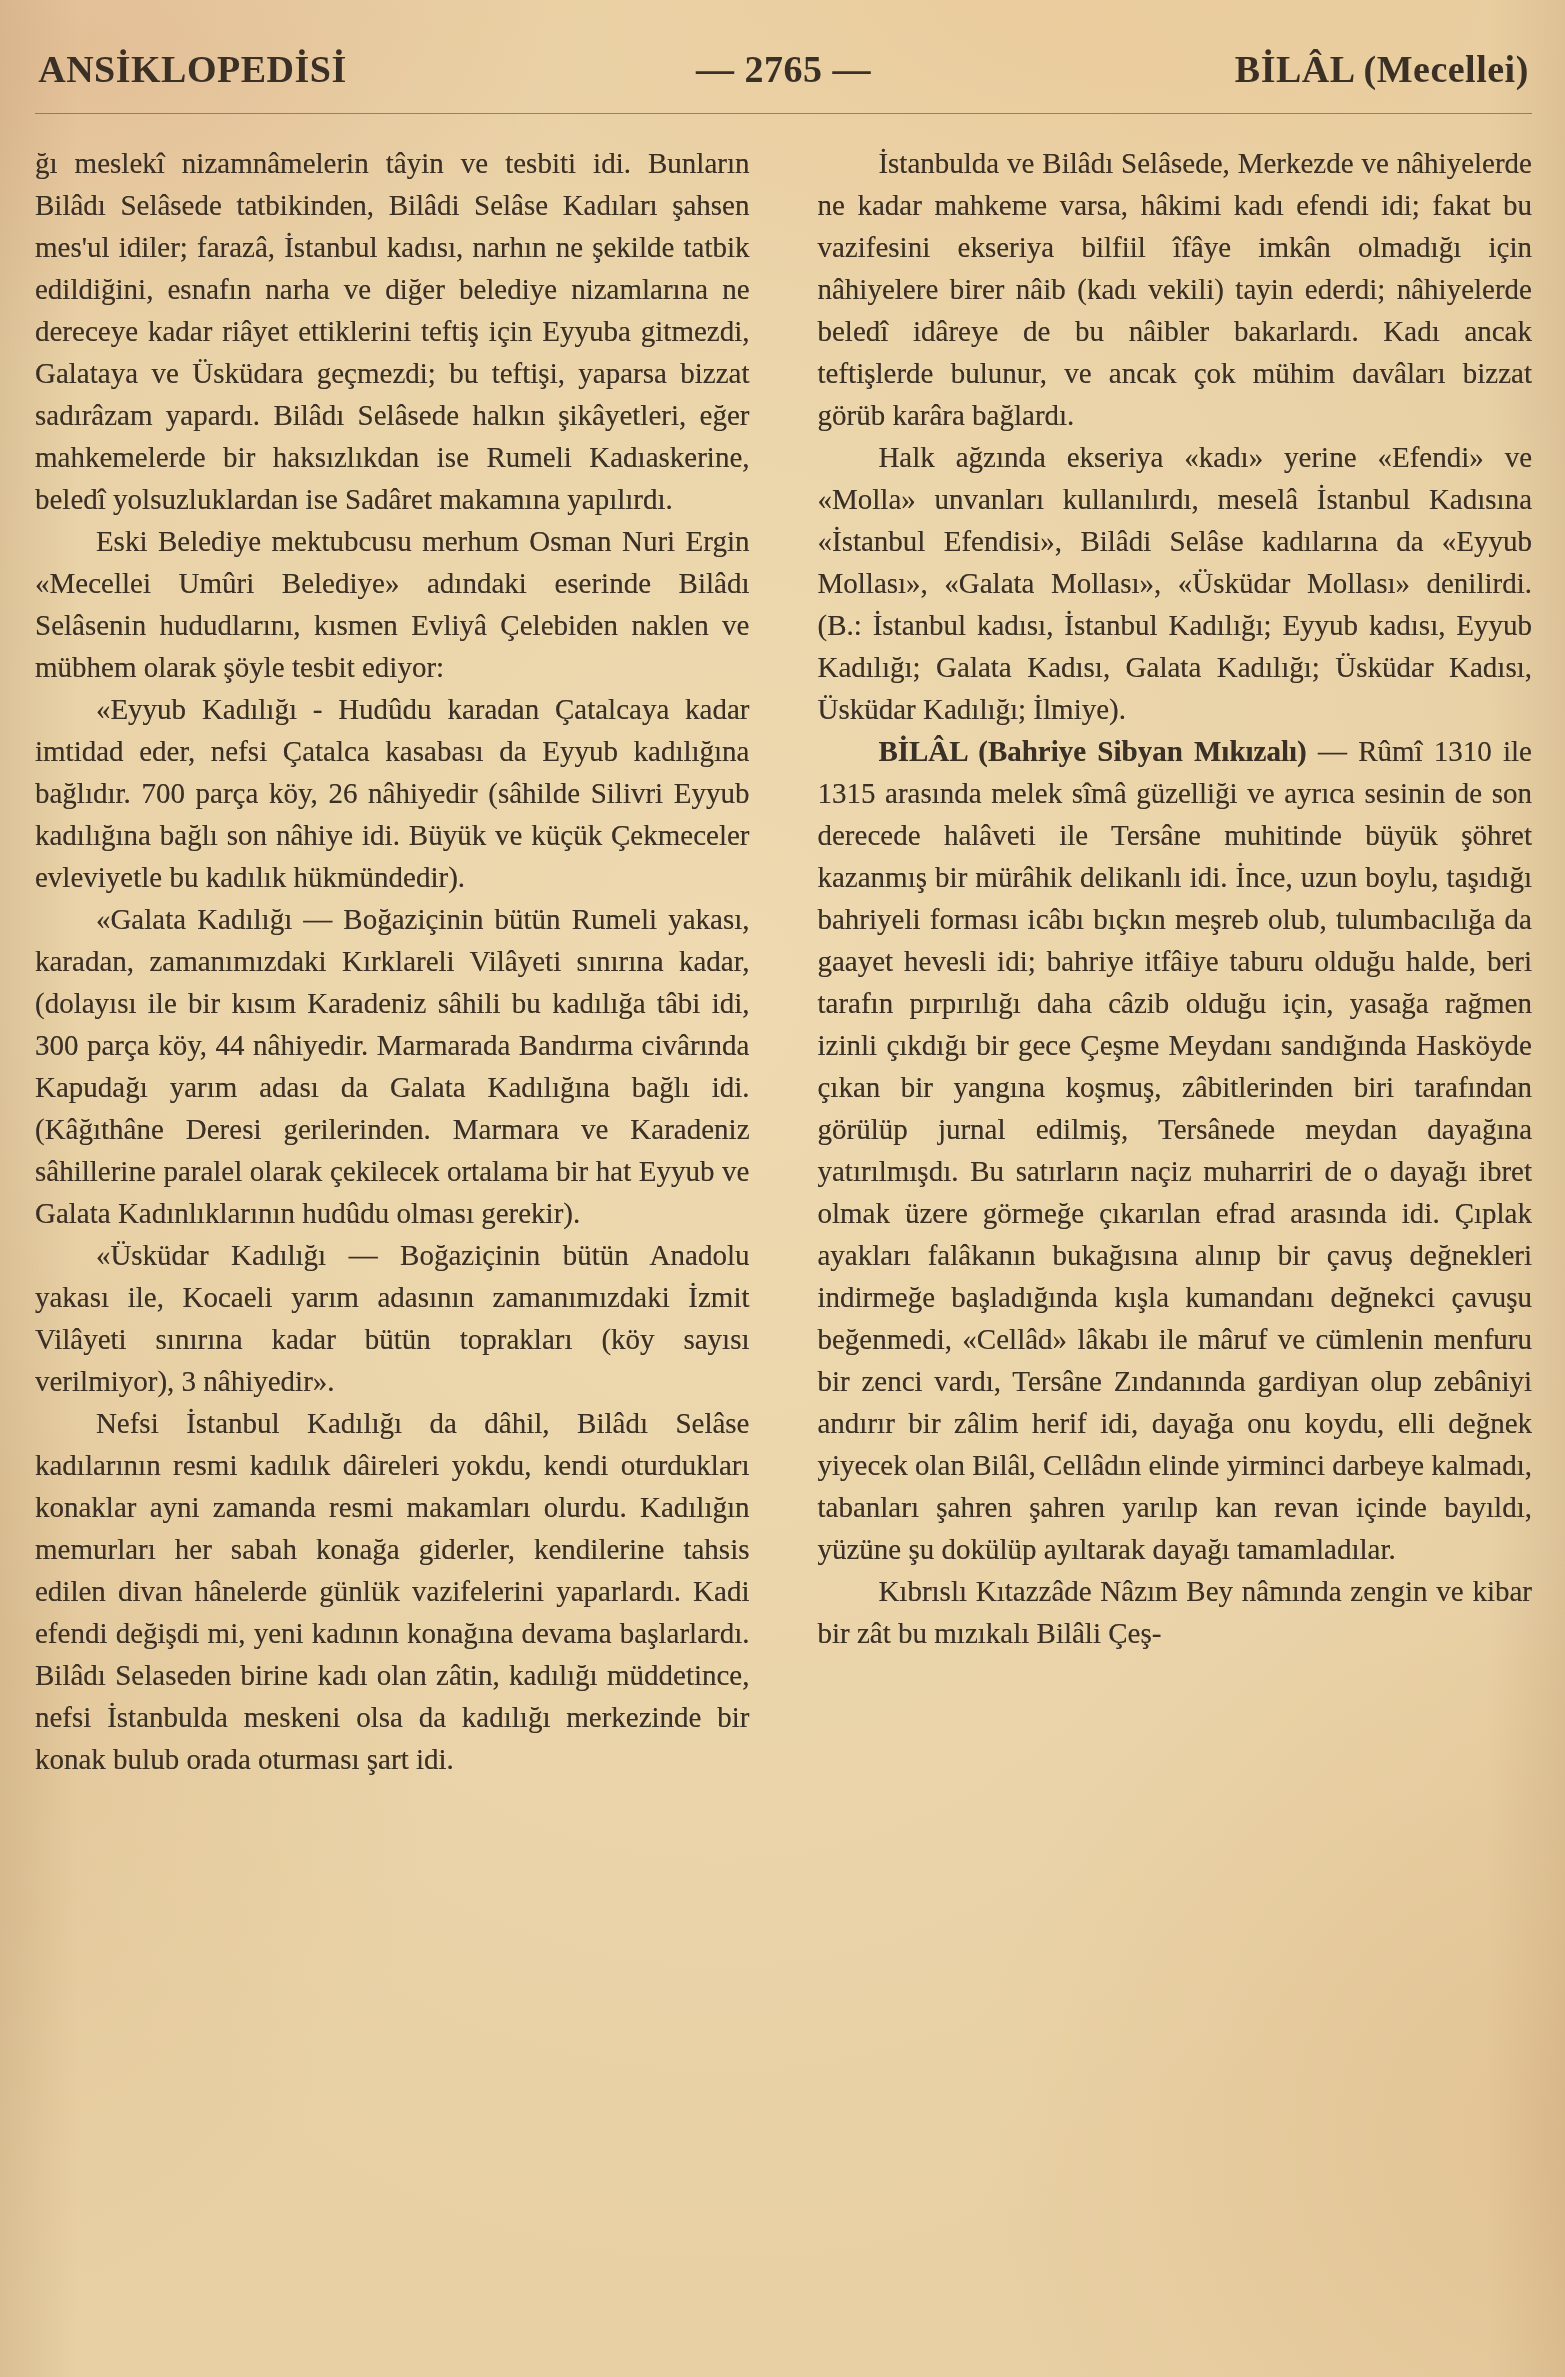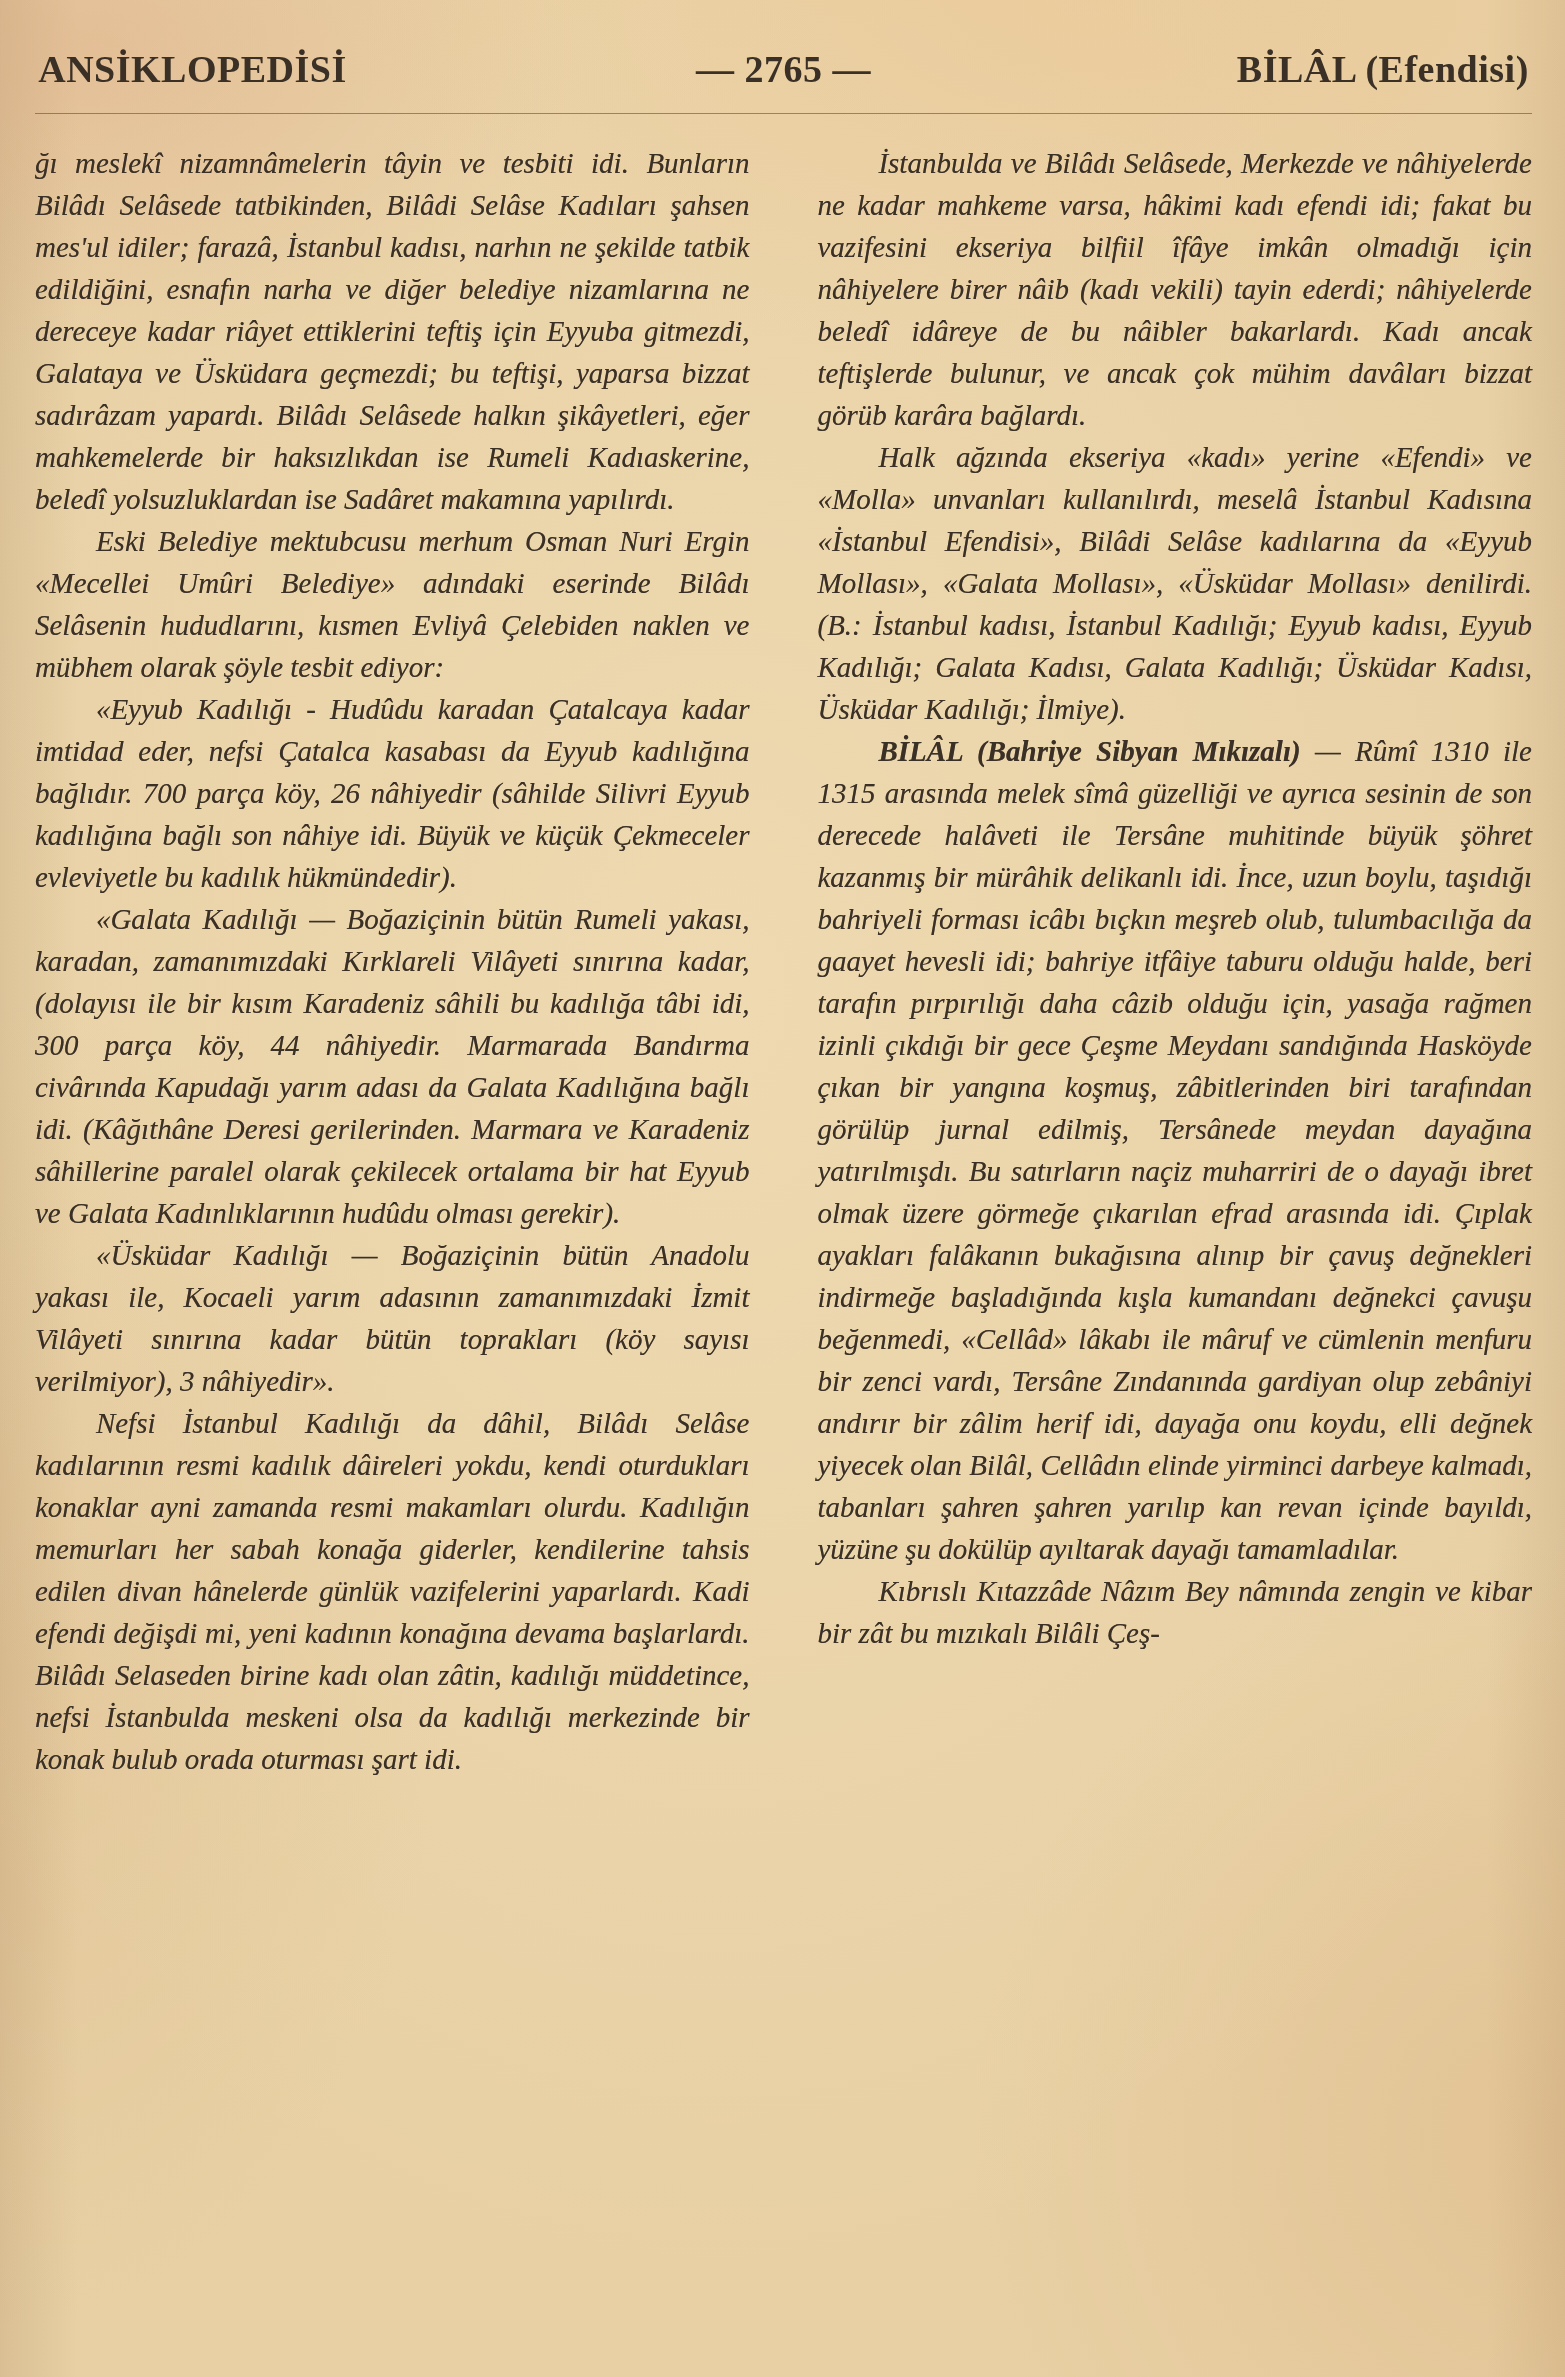--- a/index.html
+++ b/index.html
@@ -49,38 +49,37 @@
   .column {
     flex: 1 1 0;
     font-size: 29px;
     line-height: 42px;
     text-align: justify;
     text-shadow: 0 0 0.5px rgba(58,48,38,0.55);
   }
   p.para {
     margin: 0;
     padding: 0;
-    font-style: italic;
   }
   p.para.indent {
     text-indent: 2.1em;
   }
   .entry-title {
     font-weight: bold;
   }
 </style>
 </head>
 <body>
 
 <div class="page">
 
   <header class="page-header">
     <span class="hdr-left">ANSİKLOPEDİSİ</span>
     <span class="hdr-center">— 2765 —</span>
-    <span class="hdr-right">BİLÂL (Efendisi)</span>
+    <span class="hdr-right">BİLÂL (Mecellei)</span>
   </header>
 
   <div class="columns">
     <div class="column" id="col-left">
         <p class="para">ğı meslekî nizamnâmelerin tâyin ve tesbiti idi. Bunların Bilâdı Selâsede tatbikinden, Bilâdi Selâse Kadıları şahsen mes'ul idiler; farazâ, İstanbul kadısı, narhın ne şekilde tatbik edildiğini, esnafın narha ve diğer belediye nizamlarına ne dereceye kadar riâyet ettiklerini teftiş için Eyyuba gitmezdi, Galataya ve Üsküdara geçmezdi; bu teftişi, yaparsa bizzat sadırâzam yapardı. Bilâdı Selâsede halkın şikâyetleri, eğer mahkemelerde bir haksızlıkdan ise Rumeli Kadıaskerine, beledî yolsuzluklardan ise Sadâret makamına yapılırdı.</p>
         <p class="para indent">Eski Belediye mektubcusu merhum Osman Nuri Ergin «Mecellei Umûri Belediye» adındaki eserinde Bilâdı Selâsenin hududlarını, kısmen Evliyâ Çelebiden naklen ve mübhem olarak şöyle tesbit ediyor:</p>
         <p class="para indent">«Eyyub Kadılığı - Hudûdu karadan Çatalcaya kadar imtidad eder, nefsi Çatalca kasabası da Eyyub kadılığına bağlıdır. 700 parça köy, 26 nâhiyedir (sâhilde Silivri Eyyub kadılığına bağlı son nâhiye idi. Büyük ve küçük Çekmeceler evleviyetle bu kadılık hükmündedir).</p>
         <p class="para indent">«Galata Kadılığı — Boğaziçinin bütün Rumeli yakası, karadan, zamanımızdaki Kırklareli Vilâyeti sınırına kadar, (dolayısı ile bir kısım Karadeniz sâhili bu kadılığa tâbi idi, 300 parça köy, 44 nâhiyedir. Marmarada Bandırma civârında Kapudağı yarım adası da Galata Kadılığına bağlı idi. (Kâğıthâne Deresi gerilerinden. Marmara ve Karadeniz sâhillerine paralel olarak çekilecek ortalama bir hat Eyyub ve Galata Kadınlıklarının hudûdu olması gerekir).</p>
         <p class="para indent">«Üsküdar Kadılığı — Boğaziçinin bütün Anadolu yakası ile, Kocaeli yarım adasının zamanımızdaki İzmit Vilâyeti sınırına kadar bütün toprakları (köy sayısı verilmiyor), 3 nâhiyedir».</p>
         <p class="para indent">Nefsi İstanbul Kadılığı da dâhil, Bilâdı Selâse kadılarının resmi kadılık dâireleri yokdu, kendi oturdukları konaklar ayni zamanda resmi makamları olurdu. Kadılığın memurları her sabah konağa giderler, kendilerine tahsis edilen divan hânelerde günlük vazifelerini yaparlardı. Kadi efendi değişdi mi, yeni kadının konağına devama başlarlardı. Bilâdı Selaseden birine kadı olan zâtin, kadılığı müddetince, nefsi İstanbulda meskeni olsa da kadılığı merkezinde bir konak bulub orada oturması şart idi.</p>

